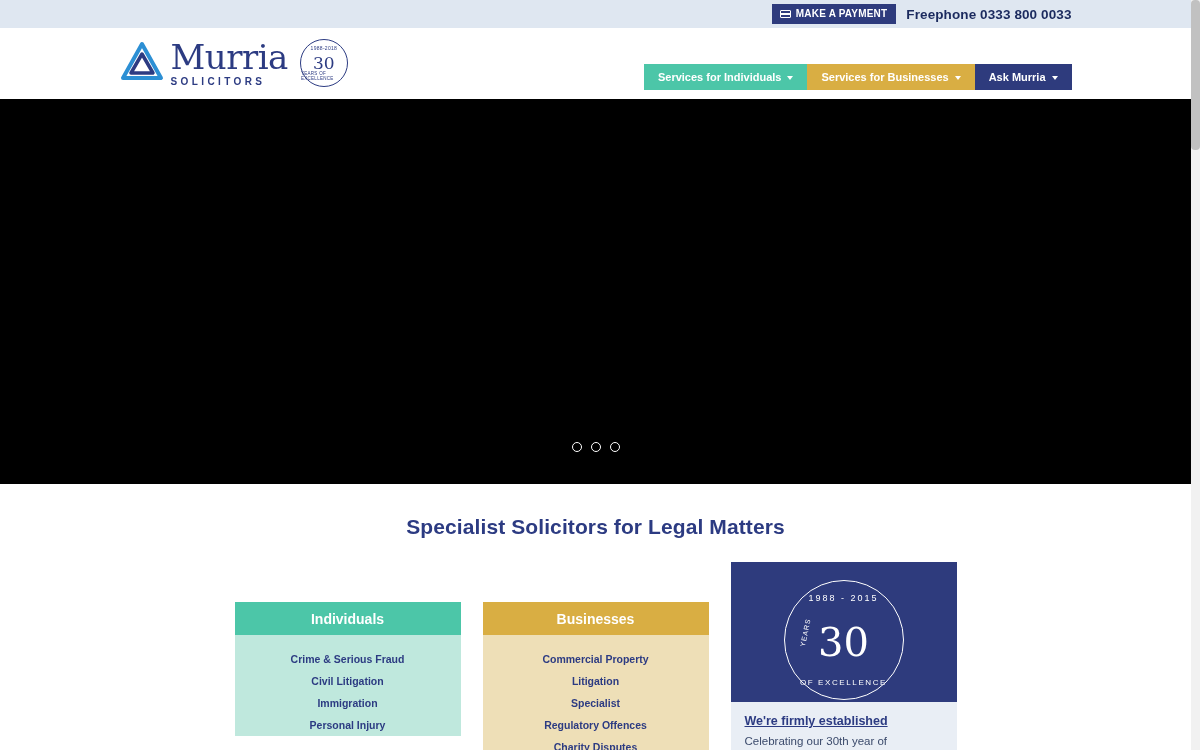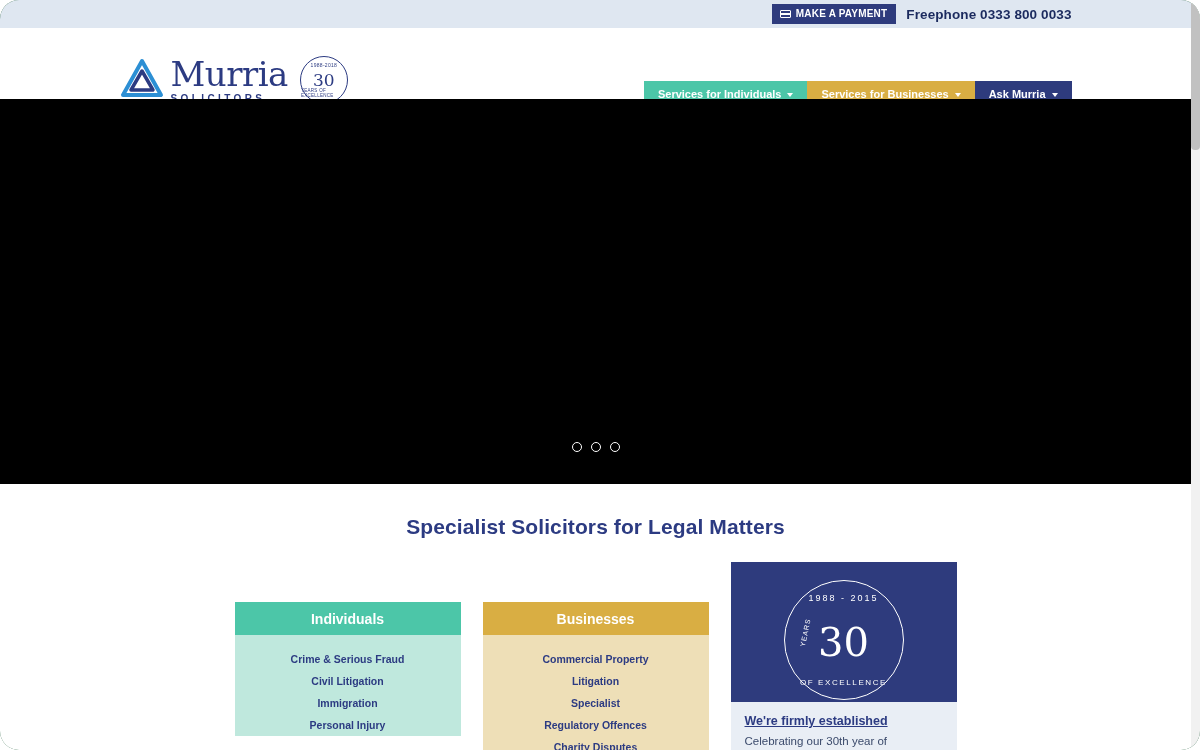--- a/index.html
+++ b/index.html
@@ -9,21 +9,20 @@
     overflow: hidden;
     font-family: "Liberation Sans", sans-serif;
     background: #ffffff;
   }
   .page {
     position: relative;
     width: 1200px;
     height: 750px;
     overflow: hidden;
     background: #14532d;
-    border-radius: 19px;
   }
 
   
   .topbar {
     position: absolute;
     top: 0; left: 0;
     width: 1191px;
     height: 28px;
     background: #dfe7f1;
     display: flex;
@@ -76,21 +75,21 @@
   .header {
     position: absolute;
     top: 28px; left: 0;
     width: 1191px;
     height: 71px;
     background: #ffffff;
   }
   .header-inner {
     position: relative;
     width: 952px;
-    margin: 17px auto;
+    margin: 0 auto;
     height: 62px;
   }
   .logo {
     position: absolute;
     left: 0; top: 4px;
     display: flex;
     align-items: center;
     height: 62px;
   }
   .logo-mark {

